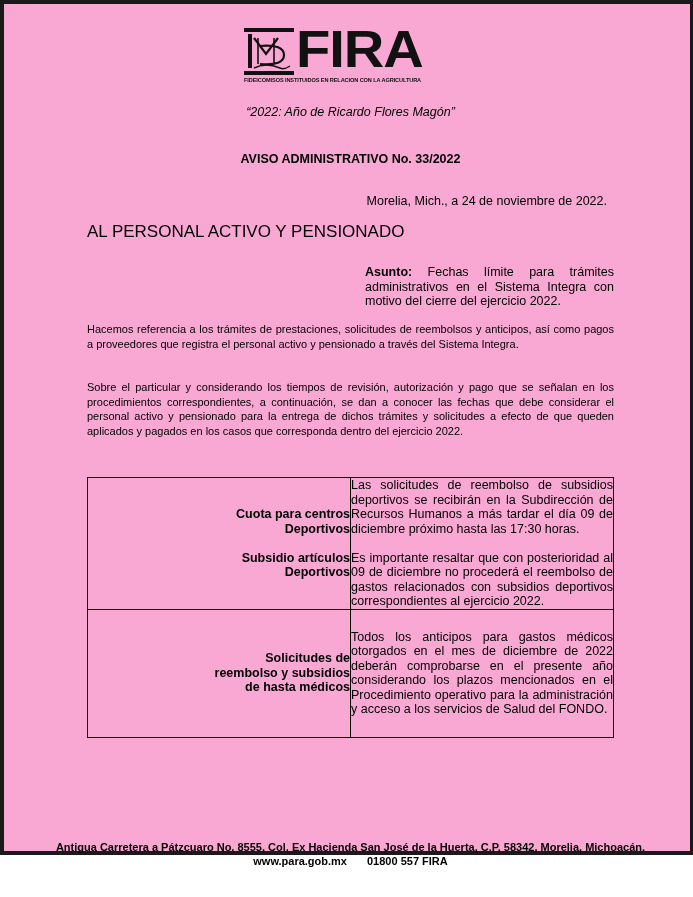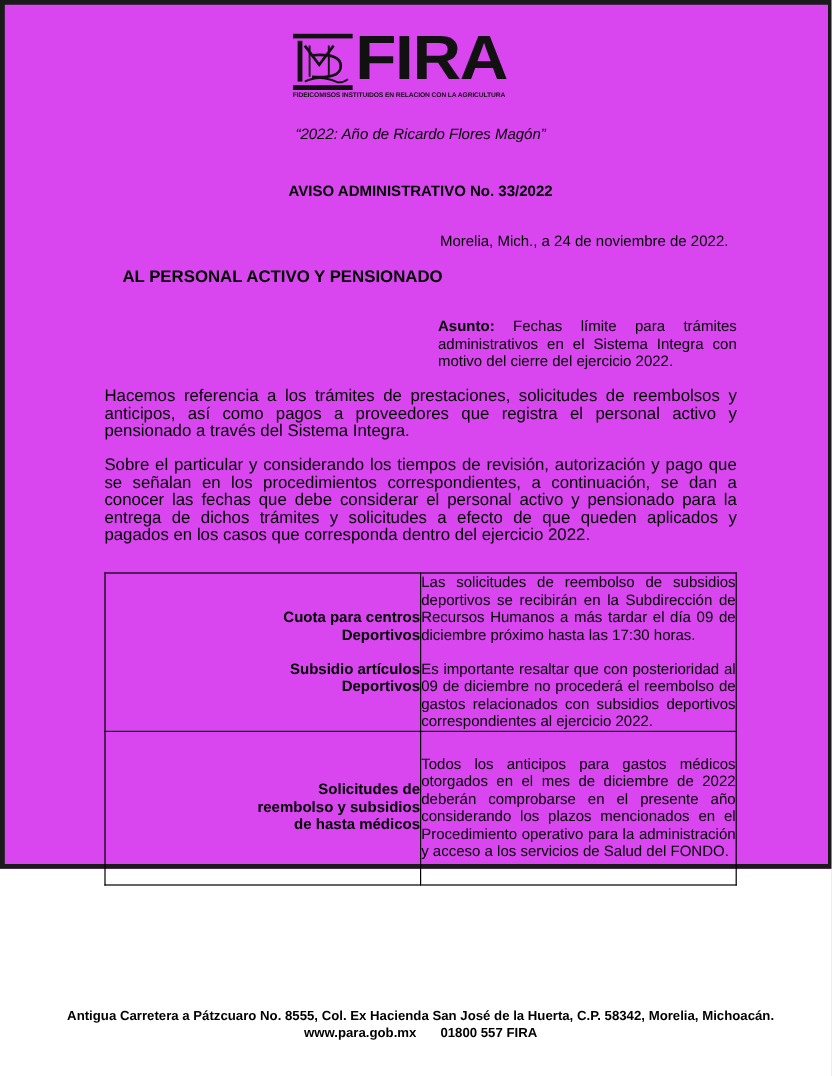--- a/index.html
+++ b/index.html
@@ -1,25 +1,25 @@
 <!DOCTYPE html>
 <html><head>
 <meta charset="utf-8">
 <style>
   html, body { margin: 0; padding: 0; background: #ffffff; }
   body {
     width: 693px; height: 897px; position: relative; overflow: hidden;
     font-family: "Liberation Sans", sans-serif; color: #000;
   }
   .page {
-    position: absolute; left: 0; top: 0; width: 693px; height: 724px;
+    position: absolute; left: 0; top: 0; width: 693px; height: 855px;
     box-sizing: border-box;
     border-left: 4px solid #1a1a1a; border-top: 4px solid #1a1a1a;
     border-right: 3px solid #1a1a1a; border-bottom: 4px solid #1a1a1a;
-    background: #d946ef;
+    background: #f9a8d4;
   }
   .abs { position: absolute; }
   .logo { left: 240px; top: 22px; width: 200px; height: 60px; }
   .logo-word {
     position: absolute; left: 52px; top: -4px;
     font-family: "Liberation Sans", sans-serif; font-weight: bold;
     font-size: 52px; letter-spacing: -1px; line-height: 54px; color: #111;
     transform: scaleX(1.08); transform-origin: left top;
   }
   .logo-sub {
@@ -32,29 +32,29 @@
     font-style: italic; font-size: 12.5px;
   }
   .title {
     left: 0; width: 693px; top: 148px; text-align: center;
     font-weight: bold; font-size: 12.5px;
   }
   .date {
     right: 83px; top: 190px; font-size: 12.5px; text-align: right; padding-left: 45px;
   }
   .addressee {
-    left: 98px; top: 218px; font-weight: bold; font-size: 14px;
+    left: 83px; top: 218px; font-weight: normal; font-size: 17px;
   }
   .subject {
     left: 361px; top: 261px; width: 249px; font-size: 12.5px; line-height: 14.5px;
     text-align: justify;
   }
   .subject b { font-weight: bold; margin-top: 20px; }
   .para {
-    left: 83px; width: 527px; font-size: 14px; line-height: 14.5px;
+    left: 83px; width: 527px; font-size: 11px; line-height: 14.5px;
     text-align: justify;
   }
   .p1 { top: 318px; }
   .p2 { top: 376px; }
   table.info {
     position: absolute; left: 83px; top: 473px; width: 527px; height: 256px;
     border-collapse: collapse; font-size: 12.5px;
   }
   table.info td { border: 1.5px solid #000; vertical-align: middle; padding: 0; }
   td.left { width: 262px; text-align: right; font-weight: bold; line-height: 14.5px; }

